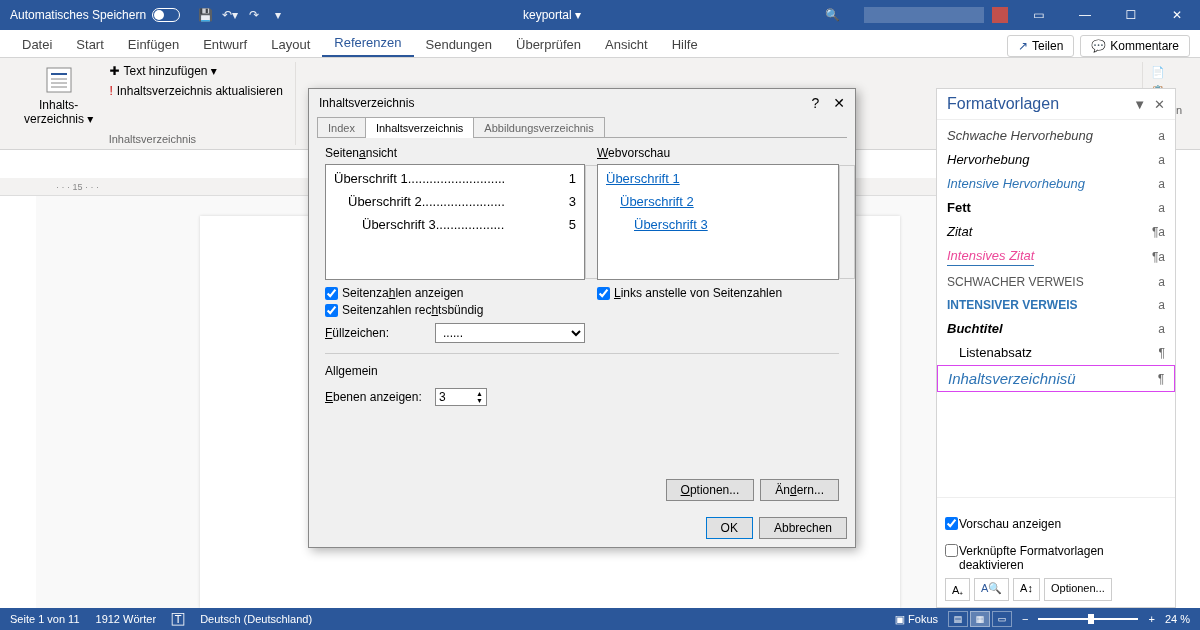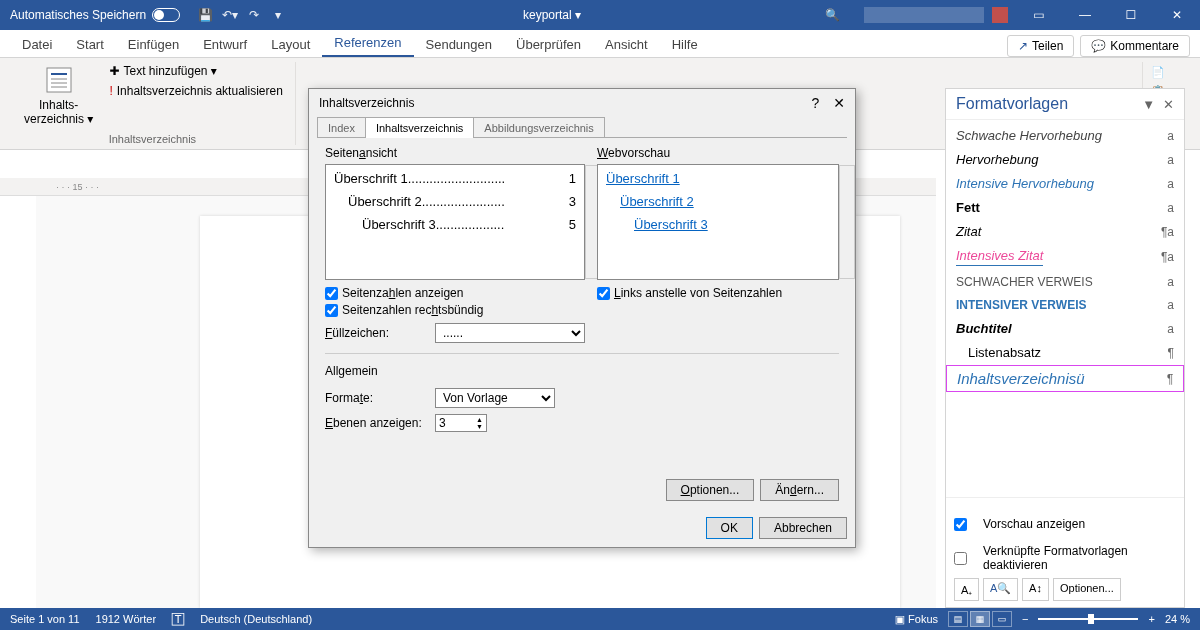--- a/index.html
+++ b/index.html
@@ -26,29 +26,29 @@
 
 .ribbon { height: 92px; background: #f3f2f1; border-bottom: 1px solid #d4d4d4; display: flex; padding: 4px 10px; font-size: 12px; }
 .ribgroup { display: flex; flex-direction: column; align-items: center; padding: 0 8px; border-right: 1px solid #e1dfdd; position: relative; }
 .ribgroup .label { font-size: 11px; color: #666; margin-top: auto; }
 .bigbtn { display: flex; flex-direction: column; align-items: center; padding: 2px 6px; cursor: pointer; text-align: center; line-height: 1.2; }
 .bigbtn .icon { width: 32px; height: 32px; margin-bottom: 2px; }
 .smallbtns { display: flex; flex-direction: column; gap: 2px; align-items: flex-start; }
 .smallbtn { display: flex; align-items: center; gap: 4px; padding: 2px 4px; cursor: pointer; }
 
 
-.stylespane { position: absolute; right: 15px; top: 88px; bottom: 22px; width: 240px; background: #fff; border: 1px solid #d4d4d4; display: flex; flex-direction: column; }
+.stylespane { position: absolute; right: 24px; top: 88px; bottom: 22px; width: 240px; background: #fff; border: 1px solid #d4d4d4; display: flex; flex-direction: column; }
 .stylespane .header { display: flex; align-items: center; padding: 6px 10px; font-size: 16px; color: #2b579a; border-bottom: 1px solid #eee; }
 .stylespane .header .actions { margin-left: auto; display: flex; gap: 8px; color: #666; font-size: 13px; cursor: pointer; }
 .stylespane .stylelist { flex: 1; overflow: hidden; padding: 4px 0; }
 .styleitem { display: flex; align-items: center; padding: 4px 10px; font-size: 13px; cursor: pointer; border-bottom: 1px solid transparent; }
 .styleitem .sym { margin-left: auto; font-size: 12px; color: #666; }
 .styleitem.selected { border: 1px solid #d946ef; margin: 0 0; font-style: italic; }
 .stylespane .footer { padding: 6px 8px; font-size: 12px; border-top: 1px solid #eee; }
-.stylespane .footer label { display: flex; gap: 16px; align-items: center; margin-bottom: 4px; margin-top: 13px; }
+.stylespane .footer label { display: flex; gap: 1px; align-items: flex-start; margin-bottom: 4px; margin-top: 13px; }
 .stylespane .footbtns { display: flex; gap: 4px; margin-top: 6px; }
 .stylespane .iconbtn { border: 1px solid #ccc; padding: 3px 6px; font-size: 11px; cursor: pointer; }
 
 
 .rulerarea { position: absolute; top: 178px; left: 0; right: 264px; height: 18px; background: #f3f2f1; border-bottom: 1px solid #ddd; font-size: 9px; color: #888; padding-left: 56px; display: flex; align-items: center; }
 .docbg { position: absolute; top: 196px; left: 36px; right: 264px; bottom: 22px; background: #f9f9f9; }
 .docpage { position: absolute; top: 216px; left: 200px; width: 700px; bottom: 22px; background: #fff; box-shadow: 0 0 3px rgba(0,0,0,0.15); padding: 110px 60px 10px 120px; font-size: 13px; color: #000; overflow: hidden; }
 .tocline { display: flex; margin-bottom: 6px; }
 .tocline .dots { flex: 1; border-bottom: 1px dotted #000; margin: 0 4px 3px 4px; }
 .vruler { position: absolute; left: 36px; top: 196px; bottom: 22px; width: 18px; background: #f3f2f1; border-right: 1px solid #ddd; font-size: 8px; color: #999; display: flex; flex-direction: column; align-items: center; gap: 18px; padding-top: 10px; }
@@ -298,24 +298,20 @@
           <label>
               <input type="checkbox" checked="" style=""> 
               <span><span style="text-decoration:underline">L</span>inks anstelle von Seitenzahlen</span>
             </label>
         </div>
       </div>
     </div>
     <hr>
     <div class="grouplabel">Allgemein</div>
     <div class="formrow">
-      <span class="flabel">Forma<span style="text-decoration:underline">t</span>e:</span>
-      <select style="width:120px"><option>Von Vorlage</option></select>
-    </div>
-    <div class="formrow">
       <span class="flabel"><span style="text-decoration:underline">E</span>benen anzeigen:</span>
       <div class="spinner">
         <input value="3" style="">
         <div class="spinbtns">
             <span>▲</span>
             <span>▼</span>
           </div>
       </div>
     </div>
     <div style="flex:1"></div>

